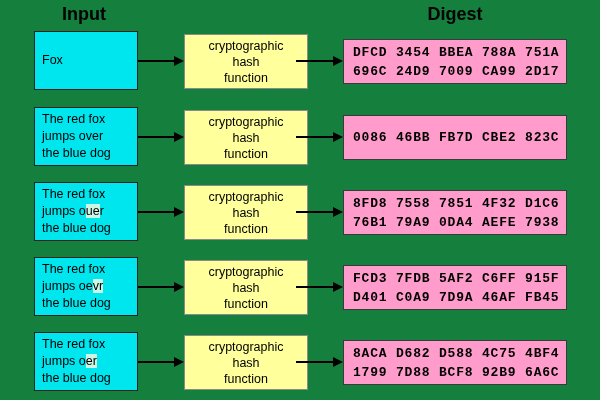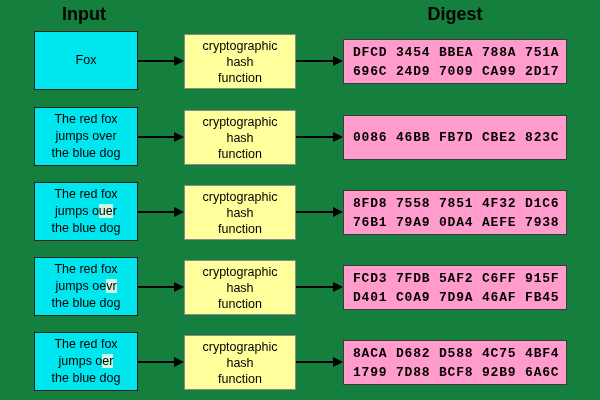--- a/index.html
+++ b/index.html
@@ -5,23 +5,23 @@
   html,body{margin:0;padding:0;background:#fff;}
   #stage{position:relative;width:600px;height:400px;background:#15803d;overflow:hidden;
          font-family:"Liberation Sans",sans-serif;color:#000;}
   .col-title{position:absolute;top:4px;font-size:18px;font-weight:bold;text-align:center;}
   #title-input{left:28px;width:112px;}
   #title-digest{left:343px;width:224px;}
   .row{position:absolute;left:0;width:600px;height:60px;}
   .input-box{position:absolute;left:34px;top:0;width:104px;height:59px;
              background:var(--input-fill,#00E6EF);border:1px solid #222;
              box-sizing:border-box;display:flex;flex-direction:column;justify-content:center;
-             font-size:12.5px;line-height:17px;align-items:center;}
+             padding-left:7px;font-size:12.5px;line-height:17px;}
   .hl{background:var(--highlight,#CDF7E4);}
-  .hash-box{position:absolute;left:184px;top:3px;width:112px;height:55px;
+  .hash-box{position:absolute;left:184px;top:3px;width:124px;height:55px;
             background:var(--hash-fill,#FFFF9C);border:1px solid #8a8a8a;
             box-sizing:border-box;display:flex;flex-direction:column;justify-content:center;
             text-align:center;font-size:12.5px;line-height:16px;}
   .digest-box{position:absolute;left:343px;top:8px;width:224px;height:45px;
               background:var(--digest-fill,#FF9CCB);border:1px solid #3a3a3a;
               box-sizing:border-box;display:flex;flex-direction:column;justify-content:center;
               padding-left:9px;font-family:"Liberation Mono","DejaVu Sans Mono",monospace;
               font-weight:bold;font-size:13px;line-height:19px;letter-spacing:0.8px;white-space:nowrap;}
   .arrow{position:absolute;top:0;height:60px;}
   .arrow .shaft{position:absolute;top:29px;left:0;height:1.5px;background:#000;}

